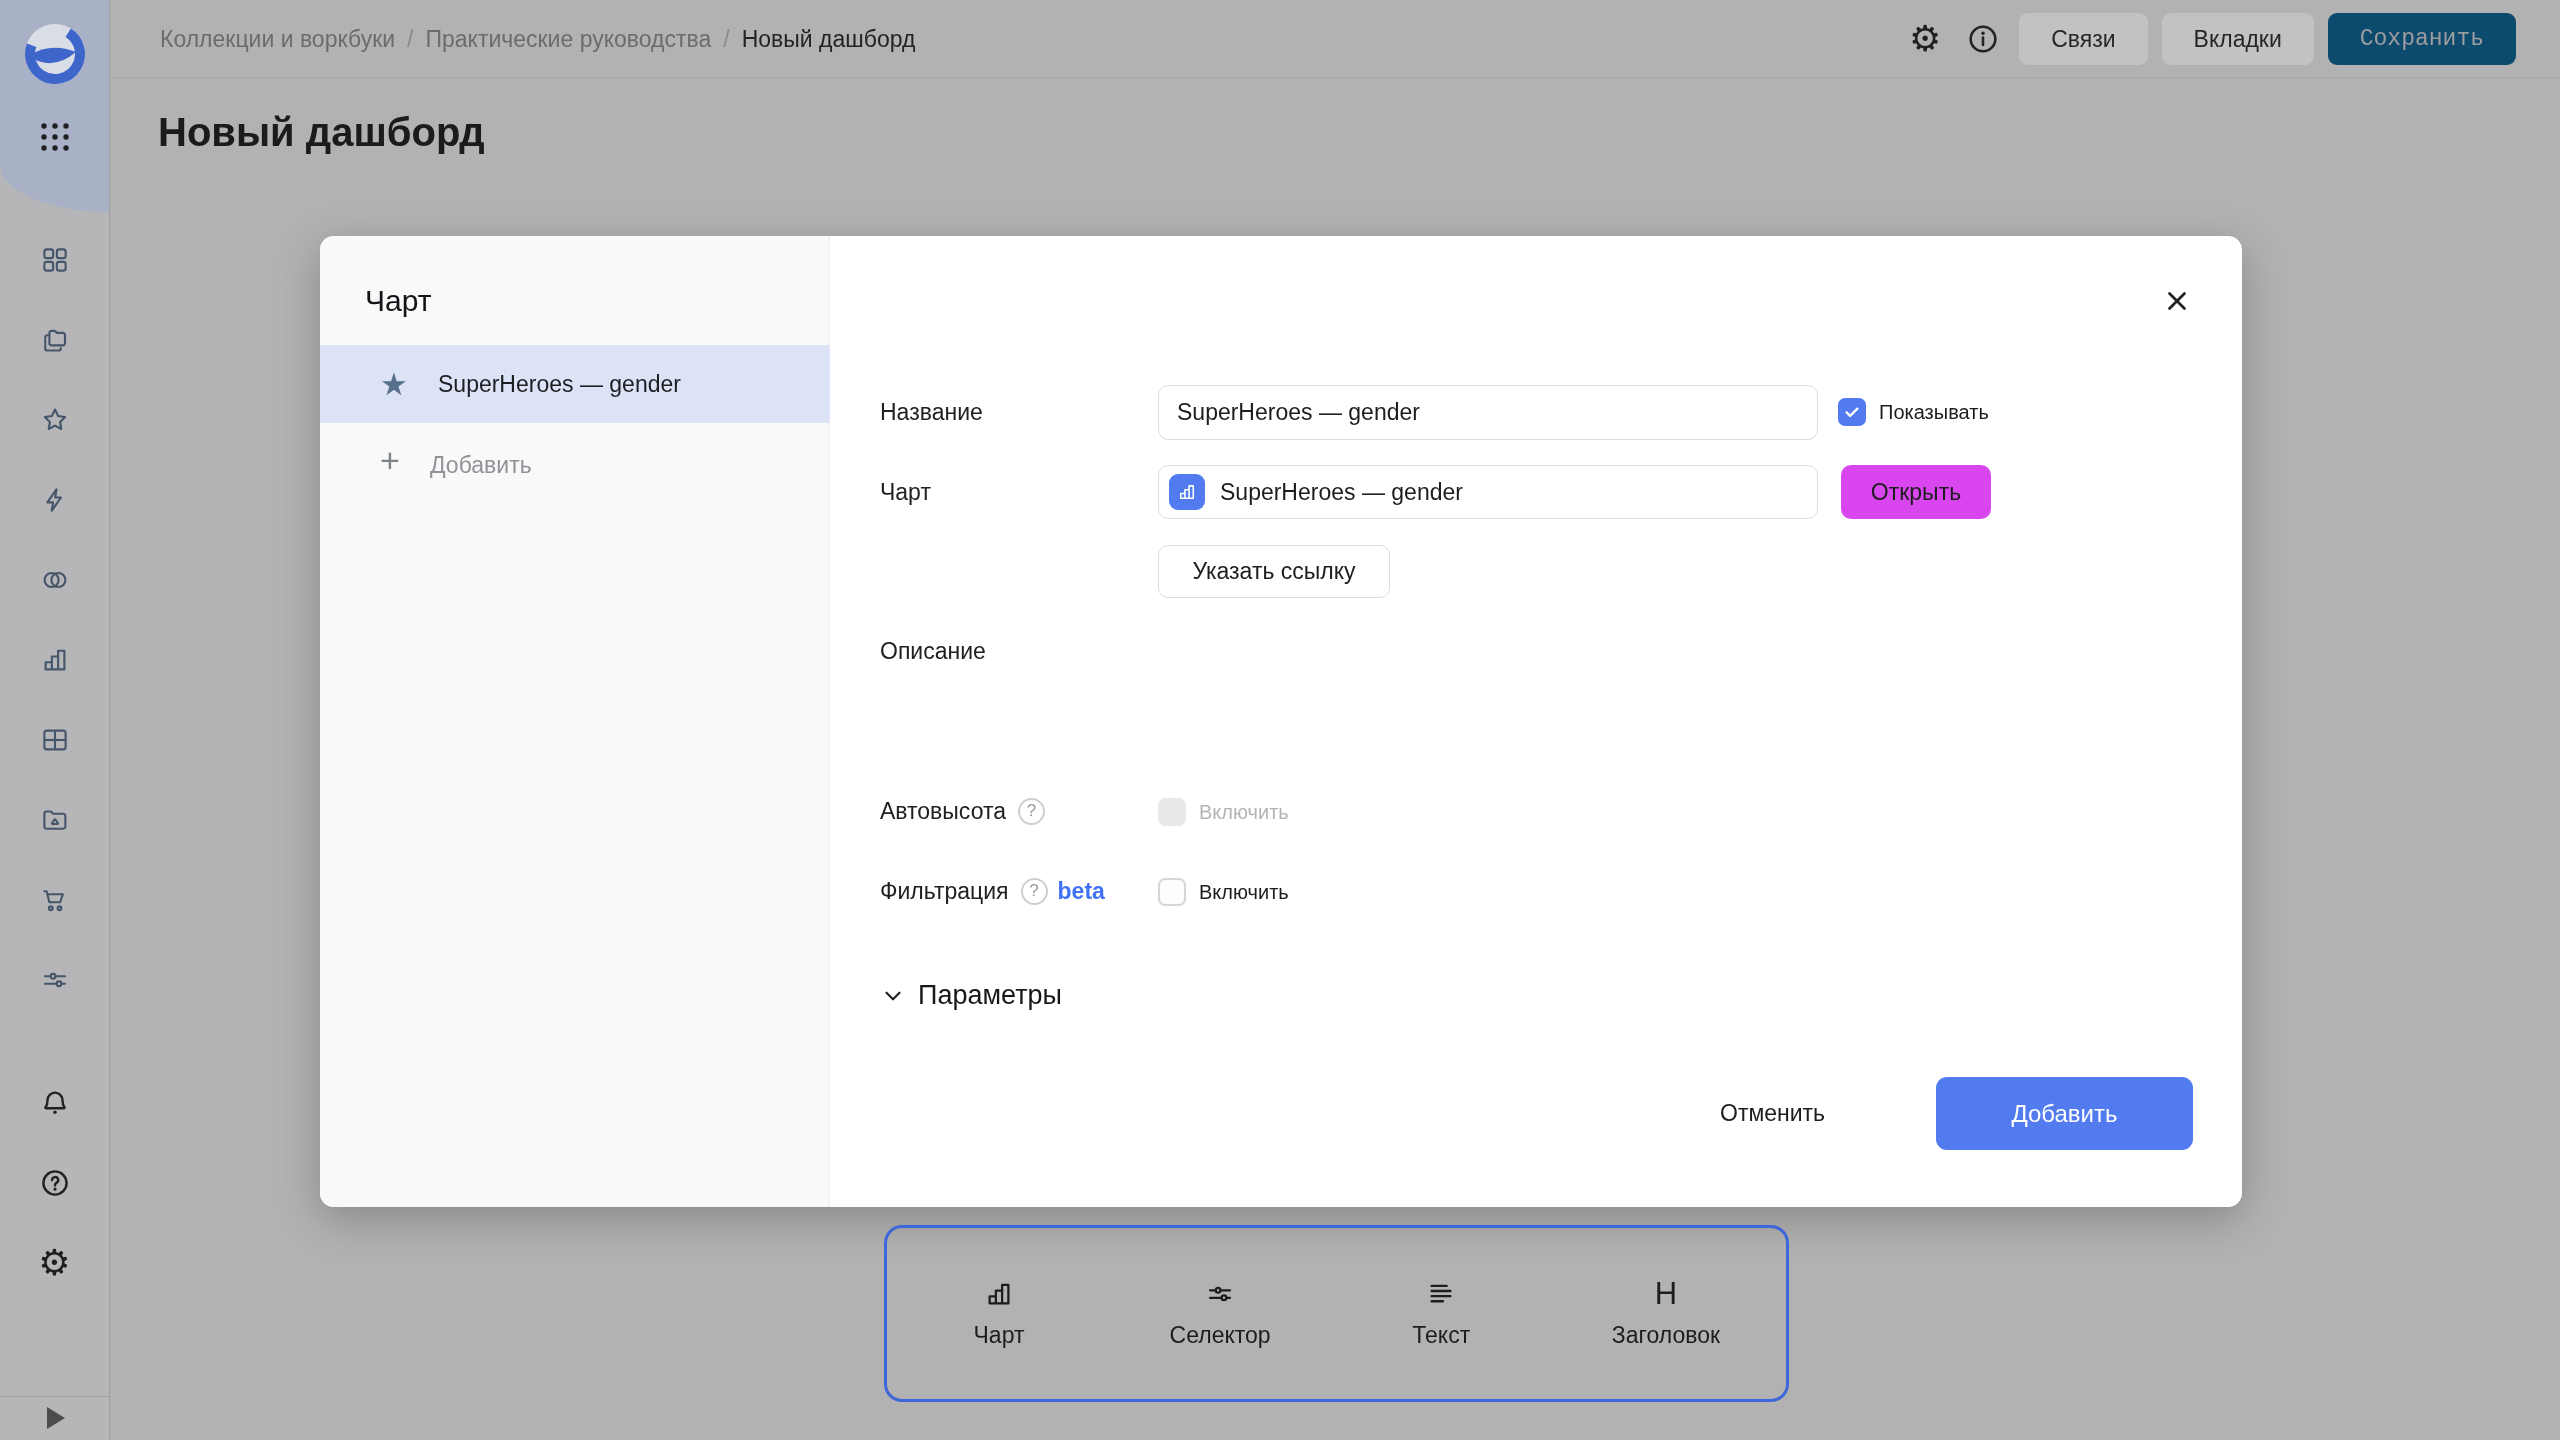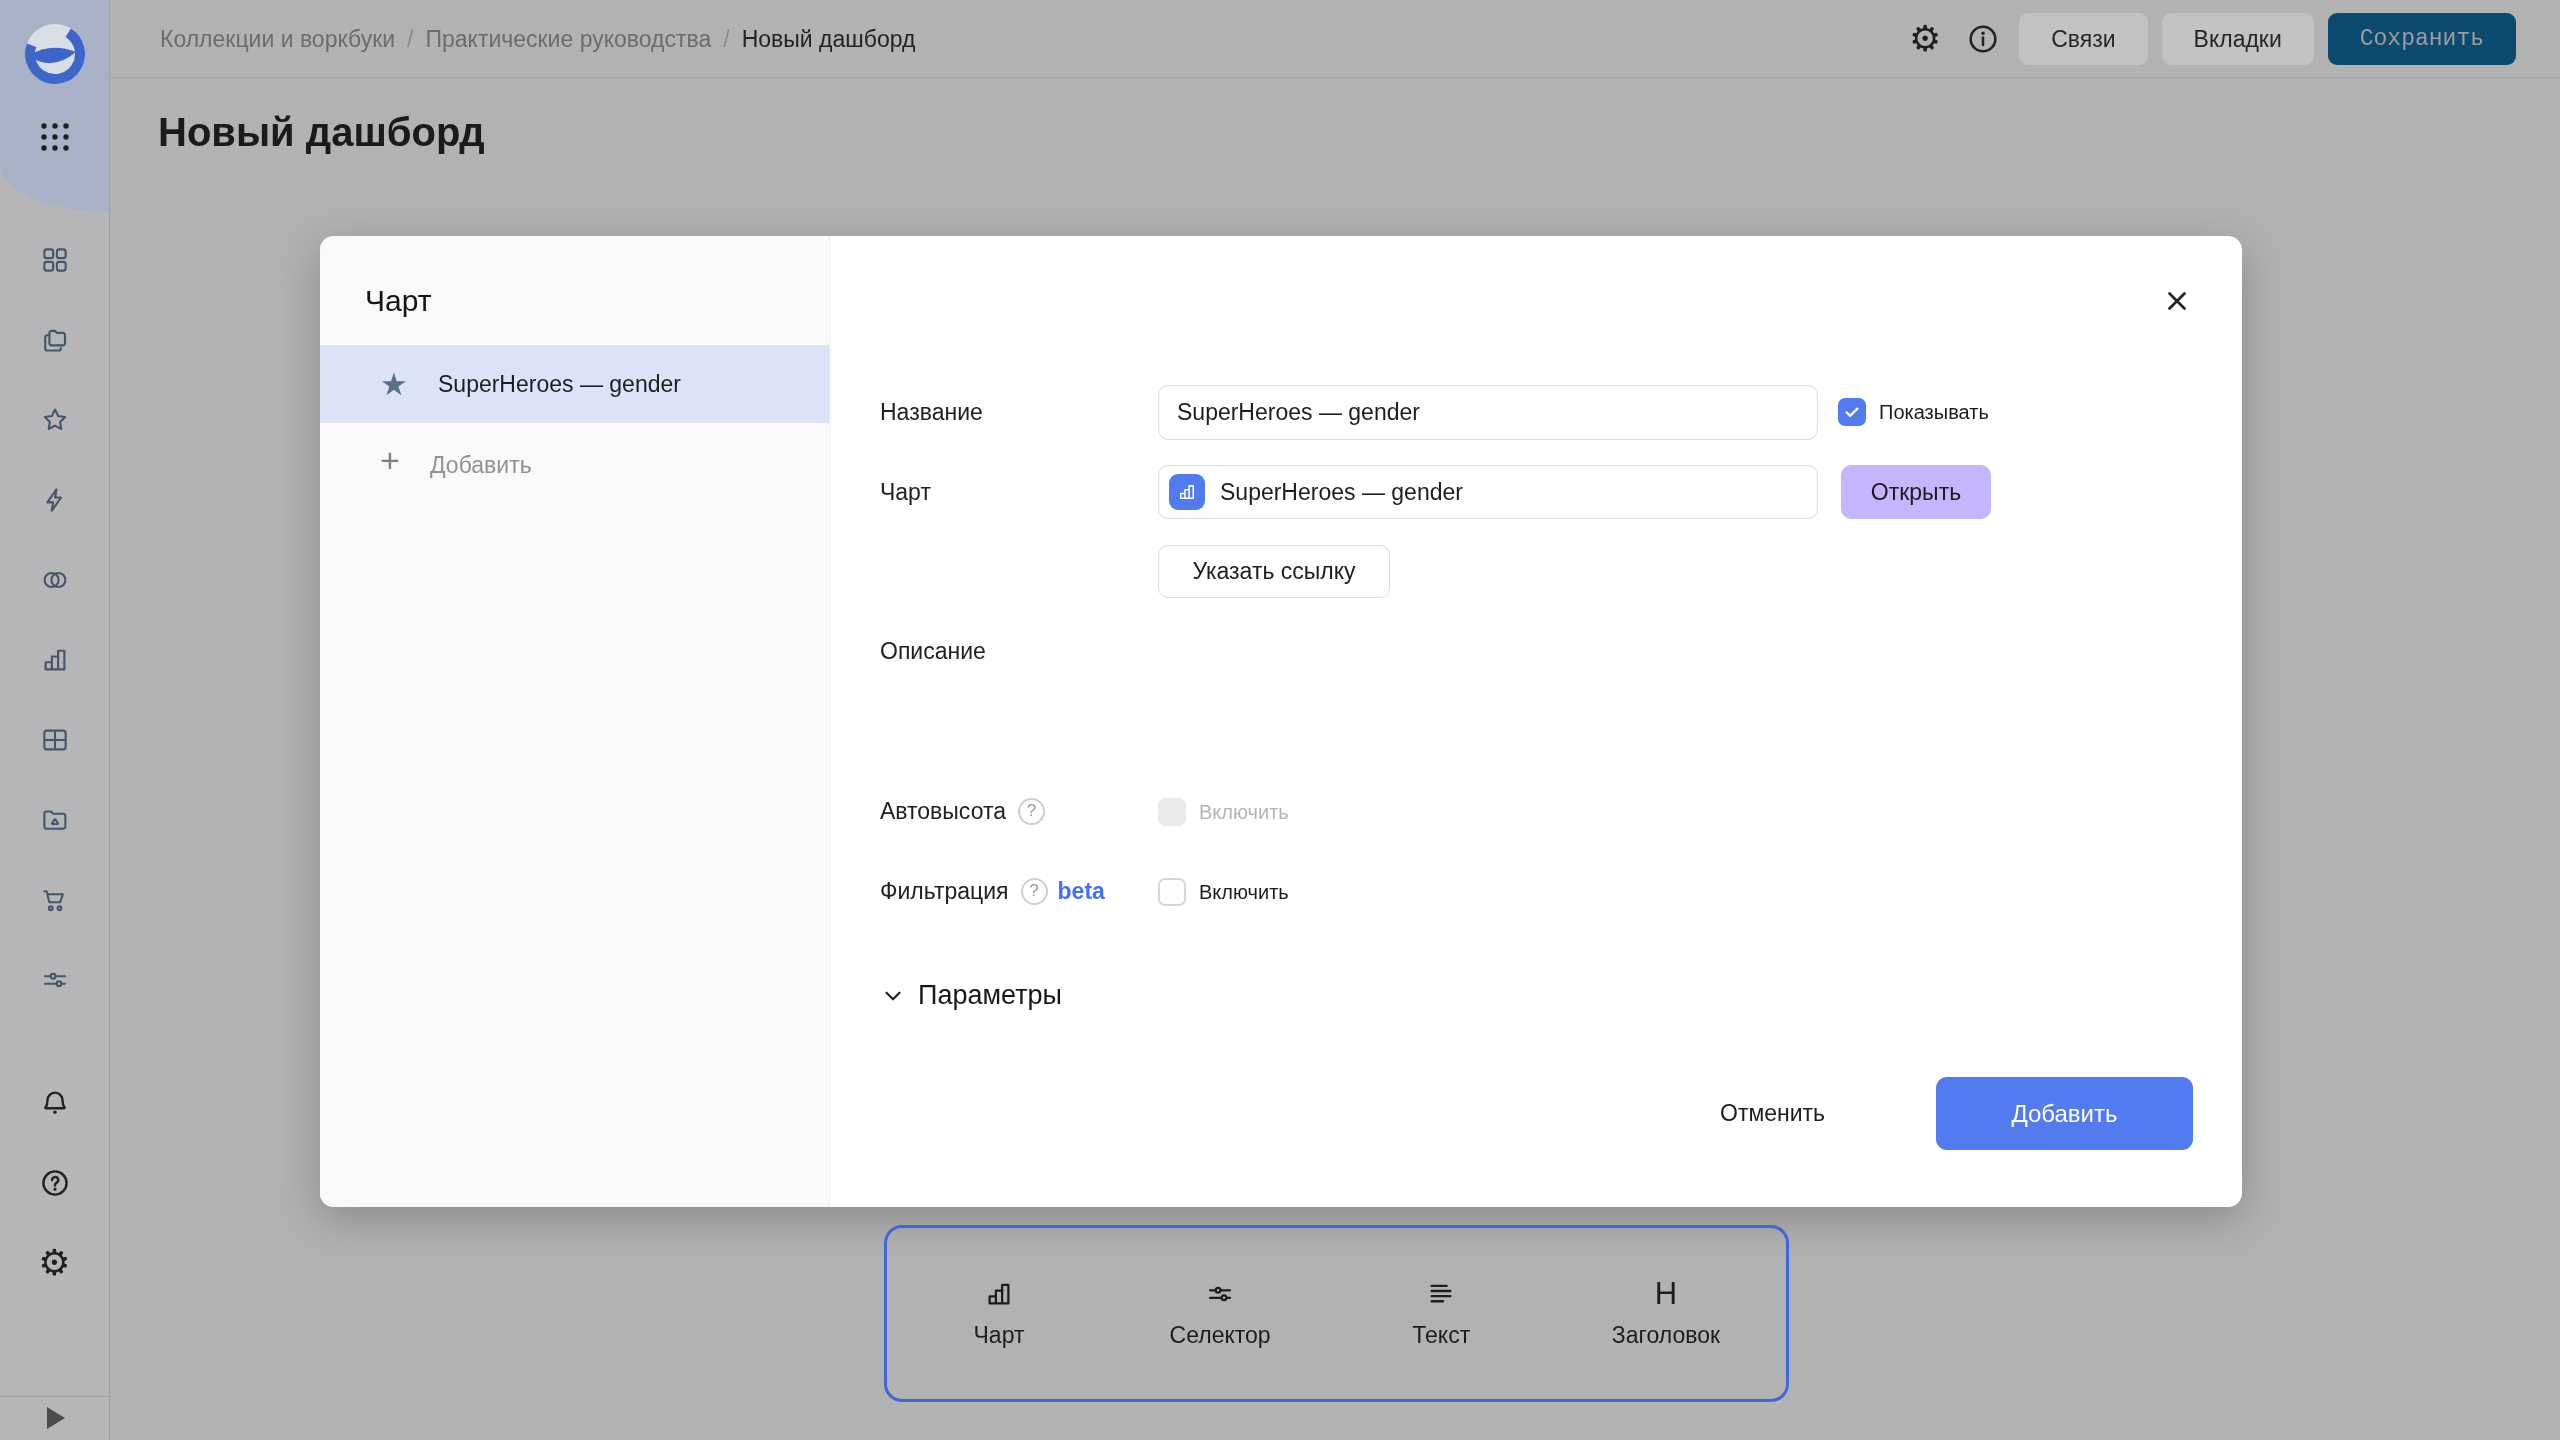--- a/index.html
+++ b/index.html
@@ -55,21 +55,21 @@
   .checkbox { width:28px; height:28px; border-radius:7px; display:flex; align-items:center; justify-content:center; flex:none; }
   .checkbox.checked { background:var(--accent,#527bef); }
   .checkbox.unchecked { background:#fdfdfd; border:2px solid #d6d6d8; }
   .checkbox.disabled { background:#e9e9ea; }
   .check-label { font-size:20px; color:#1d1d1f; }
   .check-label.muted { color:#b4b4b6; }
 
   .chart-field { position:absolute; left:838px; top:229px; width:660px; height:54px; border:1px solid #dcdcdd; border-radius:10px; display:flex; align-items:center; padding-left:10px; gap:15px; cursor:pointer; background:#fff; }
   .chart-badge { width:36px; height:36px; border-radius:9px; background:var(--accent,#527bef); display:flex; align-items:center; justify-content:center; flex:none; }
   .chart-field-text { font-size:23px; color:#1d1d1f; }
-  .open-btn { position:absolute; left:1521px; top:229px; width:150px; height:54px; border:none; border-radius:10px; background:#c4b5fd; font-size:23px; color:#1d1d1f; cursor:pointer; font-family:inherit; }
+  .open-btn { position:absolute; left:1521px; top:229px; width:150px; height:54px; border:none; border-radius:10px; background:#d946ef; font-size:23px; color:#1d1d1f; cursor:pointer; font-family:inherit; }
   .link-btn { position:absolute; left:838px; top:309px; width:232px; height:53px; border:1px solid #dcdcdd; border-radius:10px; background:#fff; font-size:23px; color:#1d1d1f; cursor:pointer; font-family:inherit; }
 
   .desc-area { position:absolute; left:838px; top:386px; width:660px; height:136px; border:1px solid #dcdcdd; border-radius:10px; padding:14px 18px; font-size:23px; font-family:inherit; color:#1d1d1f; resize:none; background:#fff; }
   .desc-area::placeholder { color:#b9b9bc; }
 
   .params-header { position:absolute; left:560px; top:744px; display:flex; align-items:center; gap:12px; cursor:pointer; }
   .params-label { font-size:27px; font-weight:500; color:#17181c; }
 
   .cancel-btn { position:absolute; left:1372px; top:849px; height:56px; padding:0 28px; border:none; border-radius:10px; background:transparent; font-size:23px; color:#1d1d1f; cursor:pointer; font-family:inherit; }
   .submit-btn { position:absolute; left:1616px; top:841px; width:257px; height:73px; border:none; border-radius:11px; background:var(--accent,#527bef); color:#fff; font-size:24px; cursor:pointer; font-family:inherit; }

